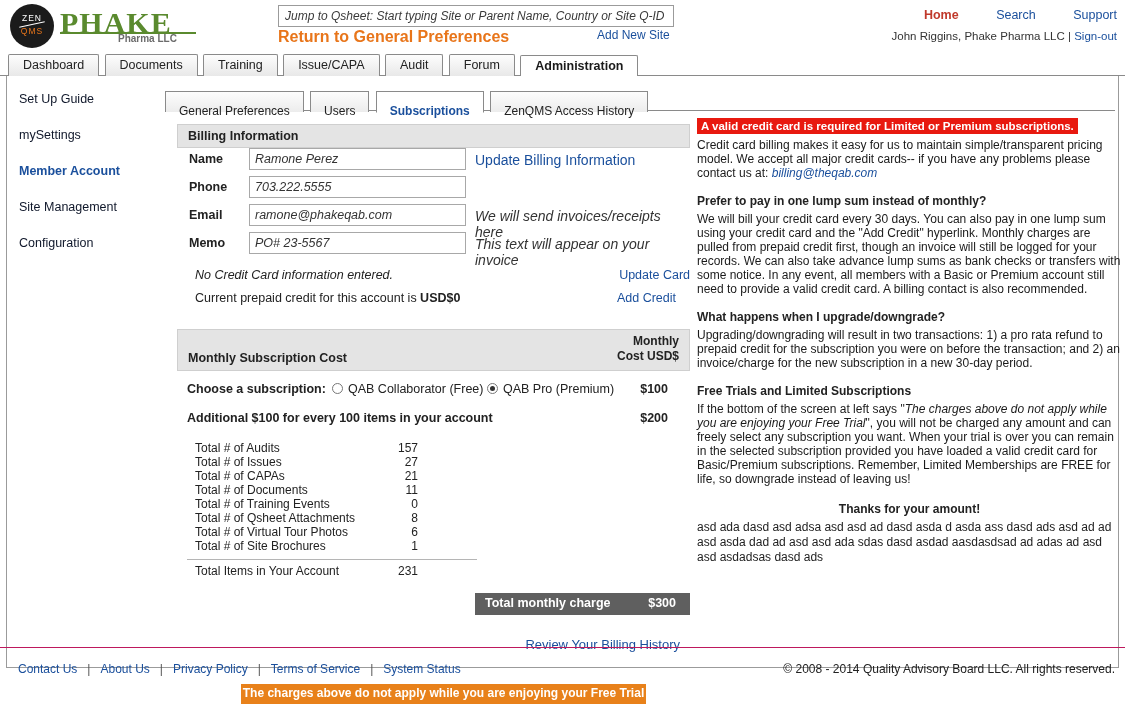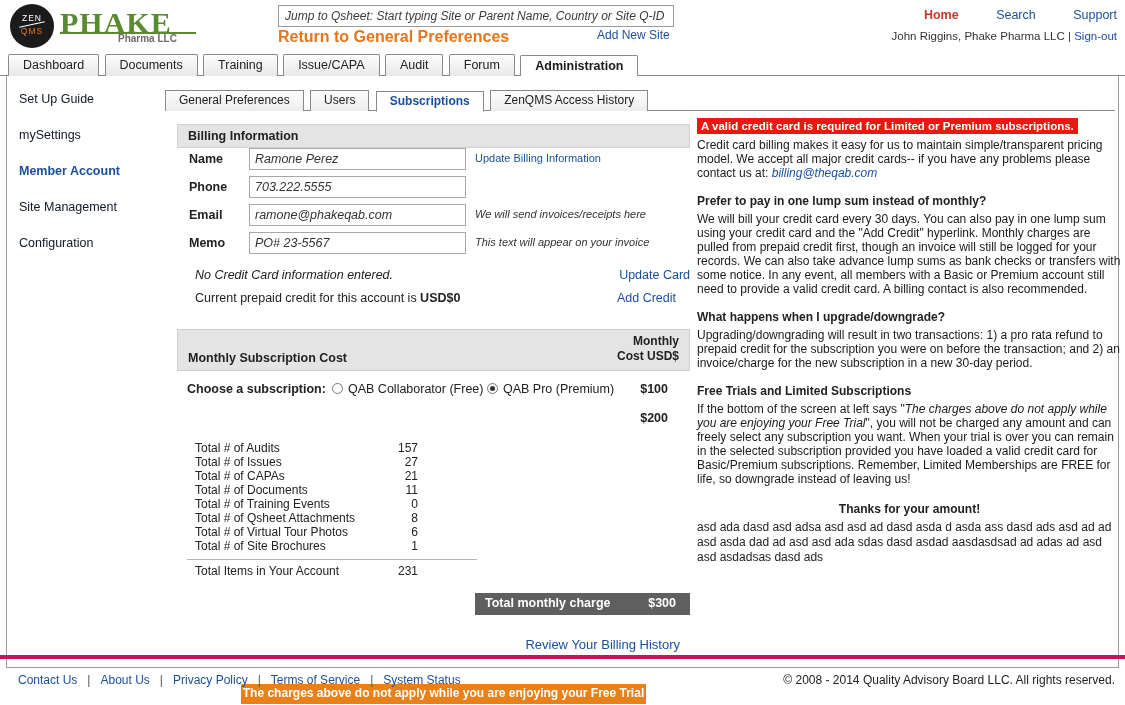--- a/index.html
+++ b/index.html
@@ -157,21 +157,21 @@
 
   
   .subnav {
     position: absolute; left: 158px; top: 14px;
     width: 950px; height: 21px;
     border-bottom: 1px solid #8a8a8a;
   }
   .subnav .stab {
     display: inline-block;
     height: 21px; line-height: 19px;
-    padding: 0 13px;
+    padding: 10px 13px;
     margin-right: 3px;
     border: 1px solid #8a8a8a;
     border-bottom: none;
     background: linear-gradient(#fdfdfd, #ececec);
     font-size: 12px;
     cursor: pointer;
     vertical-align: bottom;
   }
   .subnav .stab.active {
     background: #fff;
@@ -205,21 +205,21 @@
     width: 217px; height: 22px;
     border: 1px solid #a8a8a8;
     padding: 2px 5px;
     font-size: 12.5px;
     font-style: italic;
     color: #333;
     background: #fff;
   }
   .brow .side {
     position: absolute; left: 298px; top: 4px;
-    font-size: 11px;
+    font-size: 14px;
     font-style: italic;
     color: #333;
   }
   .brow .side.link {
     color: #1a4f9c; font-style: normal; cursor: pointer;
   }
   .cc-line {
     position: relative;
     margin-top: 12px;
     height: 20px;
@@ -331,22 +331,22 @@
   .content-right .thanks {
     text-align: center; font-weight: bold; font-size: 12px; margin-top: 16px;
   }
   .content-right .lorem {
     font-size: 12px; line-height: 15px; margin-top: 4px;
   }
   .content-right em { font-style: italic; }
 
   
   .footer {
-    position: absolute; left: 0; bottom: 8px; width: 1125px; height: 42px;
-    border-top: 4px solid #be185d;
+    position: absolute; left: 0; bottom: 16px; width: 1125px; height: 42px;
+    border-top: 1px solid #be185d;
   }
   .footer .left {
     position: absolute; left: 18px; top: 14px; font-size: 12px;
   }
   .footer .left span.sep { color: #555; margin: 0 10px; }
   .footer .left a { color: #1a4f9c; text-decoration: none; cursor: pointer; }
   .footer .right {
     position: absolute; right: 10px; top: 14px; font-size: 12px; color: #222;
   }
 </style>
@@ -460,20 +460,21 @@
         <div class="opt1">
           <span class="radio"></span><span>QAB Collaborator (Free)</span>
         </div>
         <div class="opt2">
           <span class="radio on"></span><span>QAB Pro (Premium)</span>
         </div>
         <div class="price">$100</div>
       </div>
 
       <div class="addl">
+        <div class="lbl">Additional $100 for every 100 items in your account</div>
         <div class="price">$200</div>
       </div>
 
       <div class="items-table">
         <div class="irow">
           <span class="nm">Total # of Audits</span>
           <span class="vl">157</span>
         </div>
         <div class="irow">
           <span class="nm">Total # of Issues</span>

